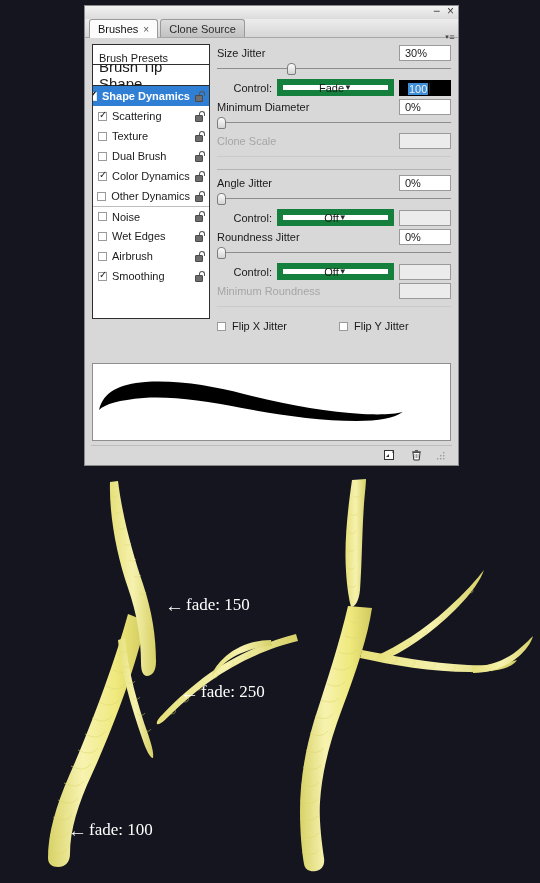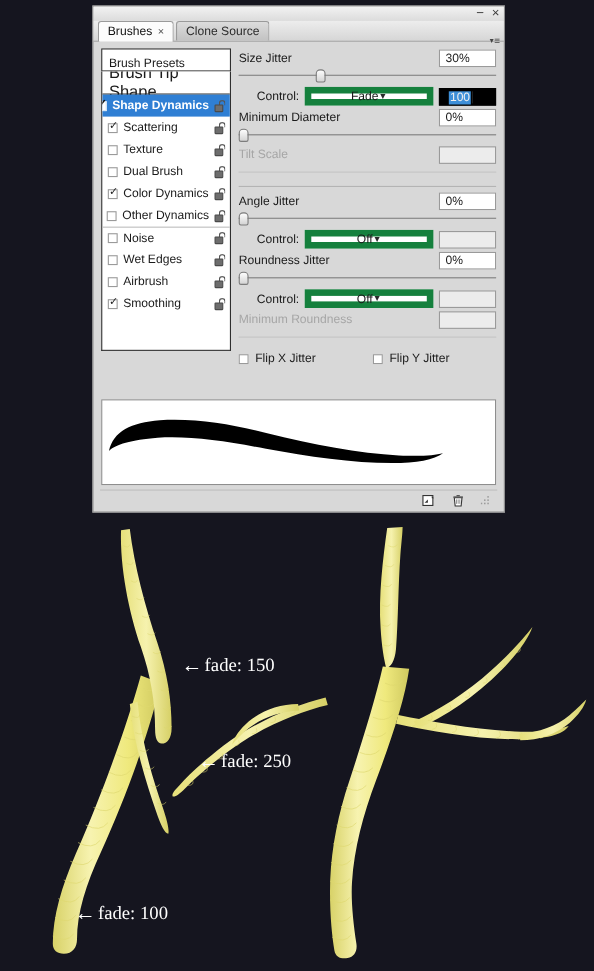--- a/index.html
+++ b/index.html
@@ -364,21 +364,21 @@
       <div class="ctl-label-row">
         <span class="ctl-label">Minimum Diameter</span>
         <span class="numbox">0%</span>
       </div>
       <div class="slider">
         <div class="track"></div>
         <div class="thumb" style="left:0%"></div>
       </div>
 
       <div class="ctl-label-row">
-        <span class="ctl-label dim">Tilt Scale</span>
+        <span class="ctl-label dim">Clone Scale</span>
         <span class="numbox empty"></span>
       </div>
       <div class="slider">
         <div class="track dim"></div>
       </div>
 
       <div class="divider"></div>
 
       <div class="ctl-label-row">
         <span class="ctl-label">Angle Jitter</span>

